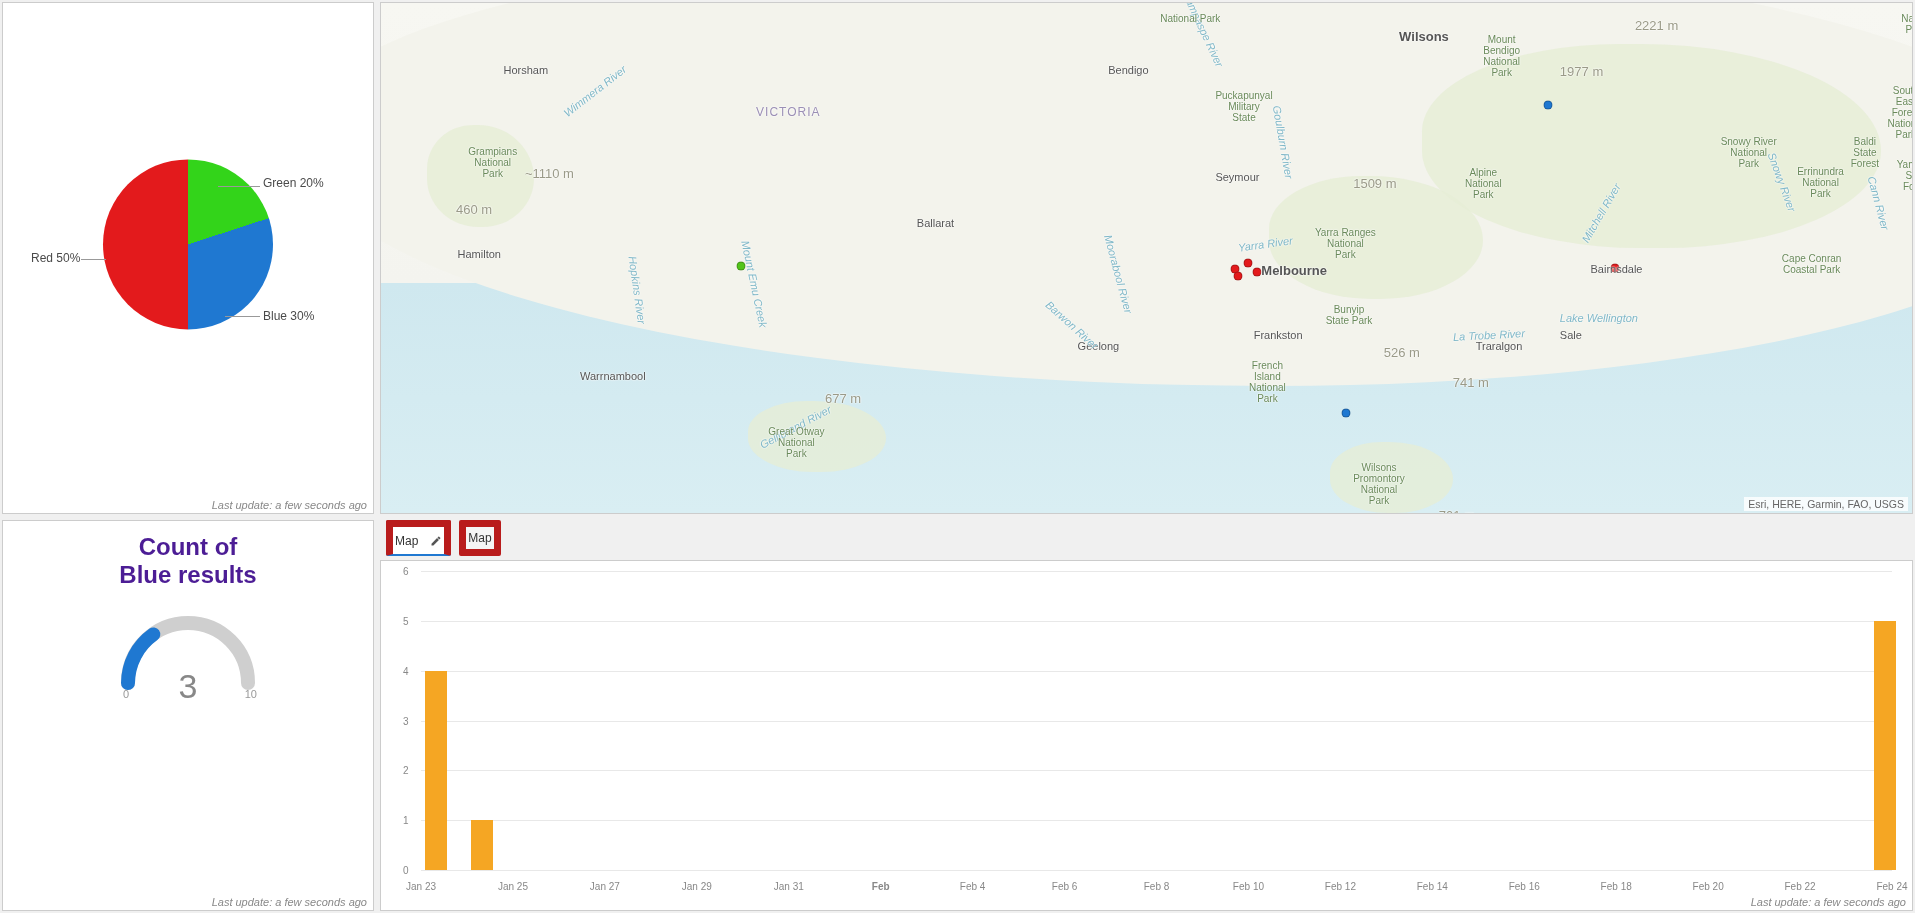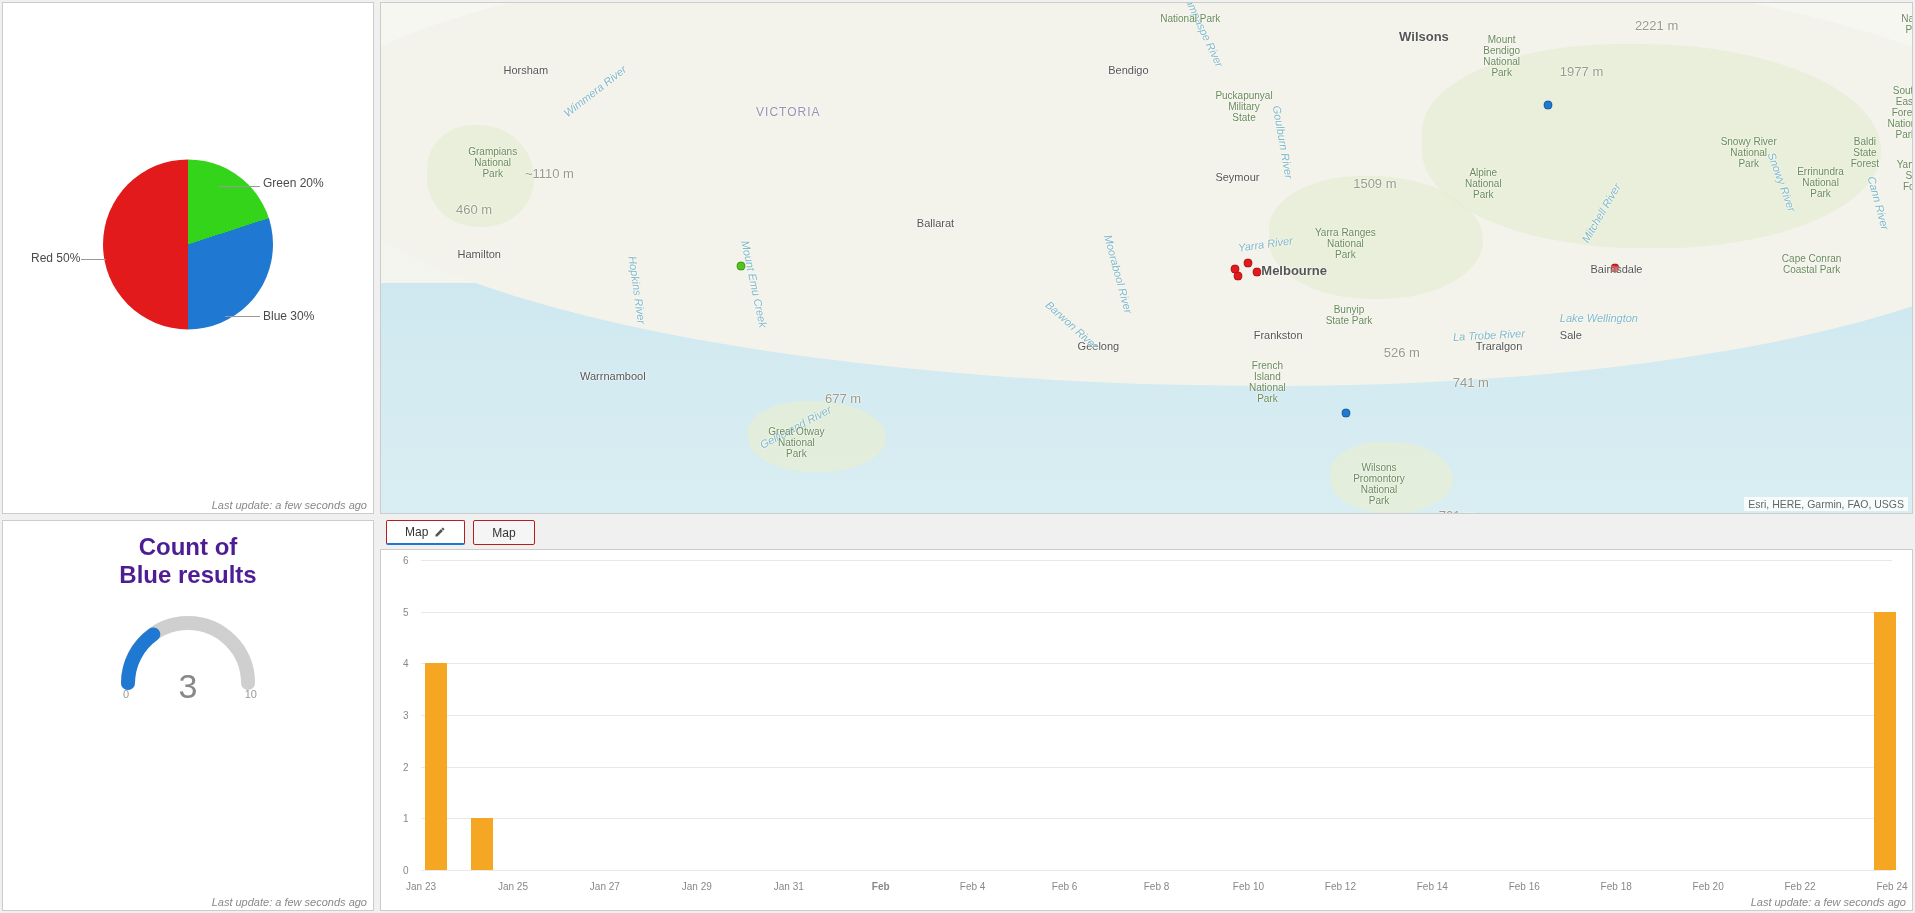--- a/index.html
+++ b/index.html
@@ -57,27 +57,27 @@
     background: transparent;
     border: none;
   }
   .tabs-row {
     display: flex;
     gap: 8px;
     padding-left: 6px;
   }
   .tab {
     background: #f5f5f5;
-    border: 1px solid #b91c1c;
+    border: 7px solid #b91c1c;
     border-radius: 2px;
-    padding: 4px 18px;
+    padding: 4px 2px;
     font-size: 12px;
     display: flex;
     align-items: center;
-    gap: 6px;
+    gap: 12px;
     cursor: pointer;
   }
   .tab.active {
     background: #fff;
     border-bottom: 2px solid #1f78d1;
   }
   .bar-panel {
     flex: 1;
   }
   .last-update {

